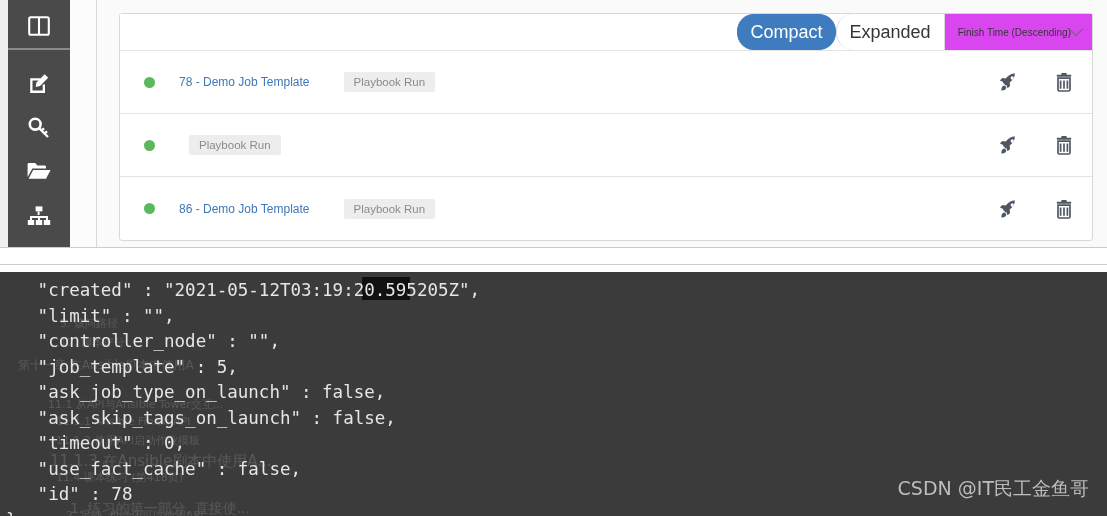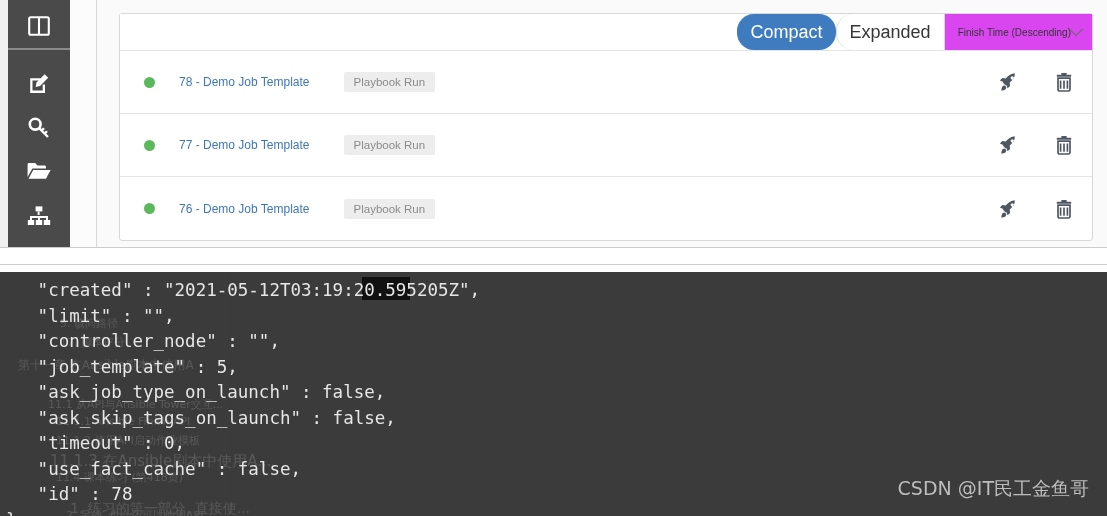--- a/index.html
+++ b/index.html
@@ -371,21 +371,20 @@
                 <path d="M6.4 1 h5.2 v1.8 h4.6 v2 H1.8 v-2 h4.6 z" fill="#4f5862"></path>
                 <path d="M3 6.2 h12 v11.2 a1.6 1.6 0 0 1 -1.6 1.6 H4.6 A1.6 1.6 0 0 1 3 17.4 z M5.6 8.4 v8.4 M9 8.4 v8.4 M12.4 8.4 v8.4" fill="none" stroke="#4f5862" stroke-width="1.7"></path>
               </svg>
             </span>
           </span>
         </span>
       </div>
 
       <div class="job-row">
         <span class="status-dot"></span>
-        <span class="job-name">77 - Demo Job Template</span>
         <span class="job-type-badge">Playbook Run</span>
         <span class="row-actions">
           <span class="act-btn">
             <span>
               <svg width="20" height="20" viewBox="0 0 20 20">
                 <path d="M18.6 1.2 c-3.6 -0.3 -7 1.1 -9.5 3.7 l-1.5 1.6 -3.3 -0.4 -2.4 2.5 3.4 1.3 -0.5 0.6 2.9 2.9 0.6 -0.5 1.3 3.4 2.5 -2.4 -0.4 -3.3 1.6 -1.5 c2.6 -2.5 4.1 -5.9 3.3 -7.9 z M13.1 7.1 a1.6 1.6 0 1 1 2.3 -2.3 a1.6 1.6 0 0 1 -2.3 2.3 z" fill="#4f5862"></path>
                 <path d="M4.6 14.2 c-1.1 1.1 -1.3 4.3 -1.3 4.3 s3.2 -0.2 4.3 -1.3 a2.1 2.1 0 0 0 -3 -3 z" fill="#4f5862"></path>
               </svg>
             </span>
           </span>
@@ -395,21 +394,21 @@
                 <path d="M6.4 1 h5.2 v1.8 h4.6 v2 H1.8 v-2 h4.6 z" fill="#4f5862"></path>
                 <path d="M3 6.2 h12 v11.2 a1.6 1.6 0 0 1 -1.6 1.6 H4.6 A1.6 1.6 0 0 1 3 17.4 z M5.6 8.4 v8.4 M9 8.4 v8.4 M12.4 8.4 v8.4" fill="none" stroke="#4f5862" stroke-width="1.7"></path>
               </svg>
             </span>
           </span>
         </span>
       </div>
 
       <div class="job-row">
         <span class="status-dot"></span>
-        <span class="job-name">76 - Demo Job Template</span>
+        <span class="job-name">86 - Demo Job Template</span>
         <span class="job-type-badge">Playbook Run</span>
         <span class="row-actions">
           <span class="act-btn">
             <span>
               <svg width="20" height="20" viewBox="0 0 20 20">
                 <path d="M18.6 1.2 c-3.6 -0.3 -7 1.1 -9.5 3.7 l-1.5 1.6 -3.3 -0.4 -2.4 2.5 3.4 1.3 -0.5 0.6 2.9 2.9 0.6 -0.5 1.3 3.4 2.5 -2.4 -0.4 -3.3 1.6 -1.5 c2.6 -2.5 4.1 -5.9 3.3 -7.9 z M13.1 7.1 a1.6 1.6 0 1 1 2.3 -2.3 a1.6 1.6 0 0 1 -2.3 2.3 z" fill="#4f5862"></path>
                 <path d="M4.6 14.2 c-1.1 1.1 -1.3 4.3 -1.3 4.3 s3.2 -0.2 4.3 -1.3 a2.1 2.1 0 0 0 -3 -3 z" fill="#4f5862"></path>
               </svg>
             </span>
           </span>

